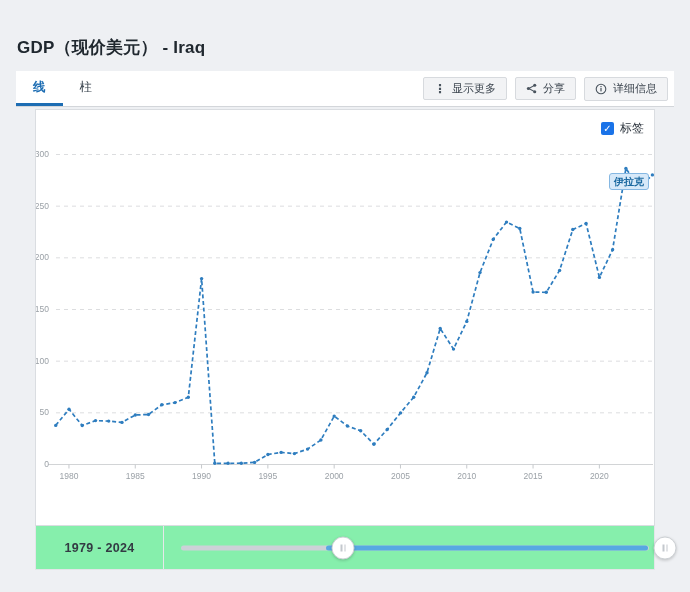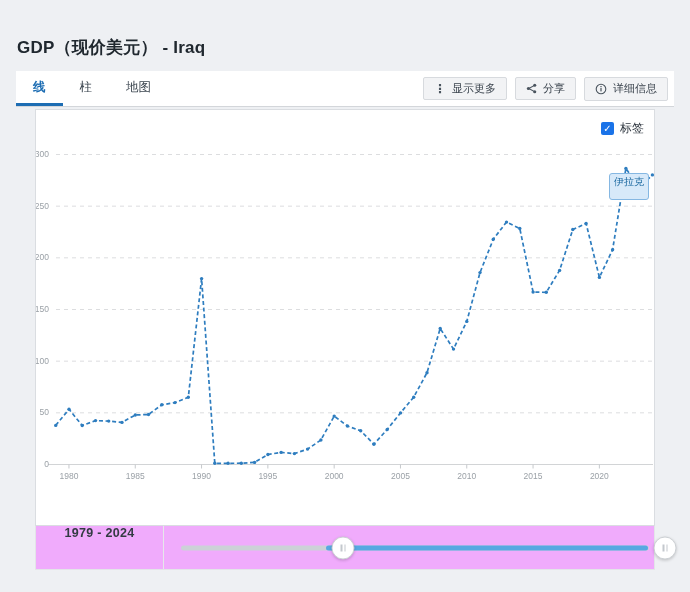--- a/index.html
+++ b/index.html
@@ -38,27 +38,27 @@
     border:1px solid #dadde1;box-sizing:content-box;
   }
   .chart-panel svg{position:absolute;left:0;top:0;}
   .legend{position:absolute;top:10px;right:10px;display:flex;gap:6px;align-items:center;cursor:pointer;}
   .checkbox{
     width:13px;height:13px;background:#1a73e8;border-radius:2px;color:#fff;
     font-size:10px;line-height:13px;text-align:center;font-weight:bold;
   }
   .legend-label{font-size:12px;color:#2f3740;}
   .series-tag{
-    position:absolute;padding:1px 4px 10px 4px;font-size:10px;color:#19679f;
-    background:#d7e9f9;border:1px solid #85b7e2;border-radius:3px;white-space:nowrap;
+    position:absolute;padding:1px 4px 0 4px;font-size:10px;color:#19679f;
+    background:#d7e9f9;border:1px solid #85b7e2;border-radius:3px;white-space:nowrap;font-weight:bold;
   }
   
   .slider-row{
-    margin:0 35px;height:44px;background:#f0abfc;border:1px solid #e3e5e8;border-top:none;
-    display:flex;align-items:flex-start;box-sizing:border-box;
+    margin:0 35px;height:44px;background:#86efac;border:1px solid #e3e5e8;border-top:none;
+    display:flex;align-items:center;box-sizing:border-box;
   }
   .range-label{width:127px;text-align:center;font-weight:bold;font-size:12.5px;color:#333b43;letter-spacing:.3px;}
   .vdivider{width:1px;align-self:stretch;background:#e6e8ea;}
   .slider-zone{flex:1;position:relative;height:100%;}
   .track{position:absolute;left:17px;width:468px;height:5px;border-radius:3px;background:#ccd1d7;top:50%;transform:translateY(-50%);}
   .track-fill{position:absolute;left:162px;width:322px;height:5px;border-radius:3px;background:#57a8e2;top:50%;transform:translateY(-50%);}
   .handle{
     position:absolute;top:50%;width:21px;height:21px;border-radius:50%;background:#fff;
     border:1px solid #ccd0d4;box-shadow:0 1px 3px rgba(0,0,0,.18);
     transform:translate(-50%,-50%);display:flex;align-items:center;justify-content:center;gap:2px;cursor:ew-resize;
@@ -71,21 +71,20 @@
 <body>
 
 <div class="header">
   <h1 class="page-title">GDP（现价美元） - Iraq</h1>
 </div>
 
 <div class="tabbar">
   <div class="tabs">
     <div class="tab active">线</div>
     <div class="tab">柱</div>
-    <div class="tab">地图</div>
   </div>
   <div class="actions">
     <button class="btn">
       <span class="ico more-glyph">⋮</span>
       <span>显示更多</span>
     </button>
     <button class="btn">
       <span class="ico">
         <svg width="11" height="11" viewBox="0 0 12 12">
             <g fill="none" stroke="#4a545e" stroke-width="1.2">

